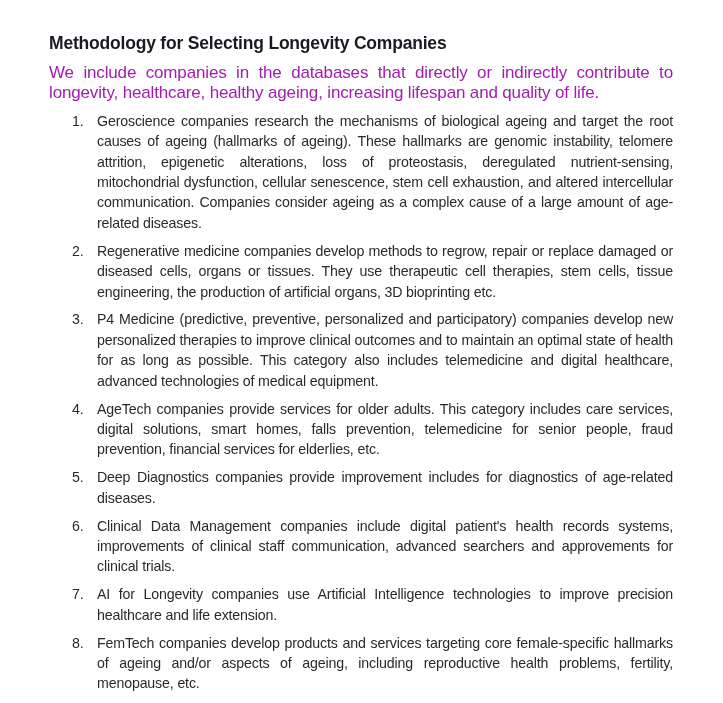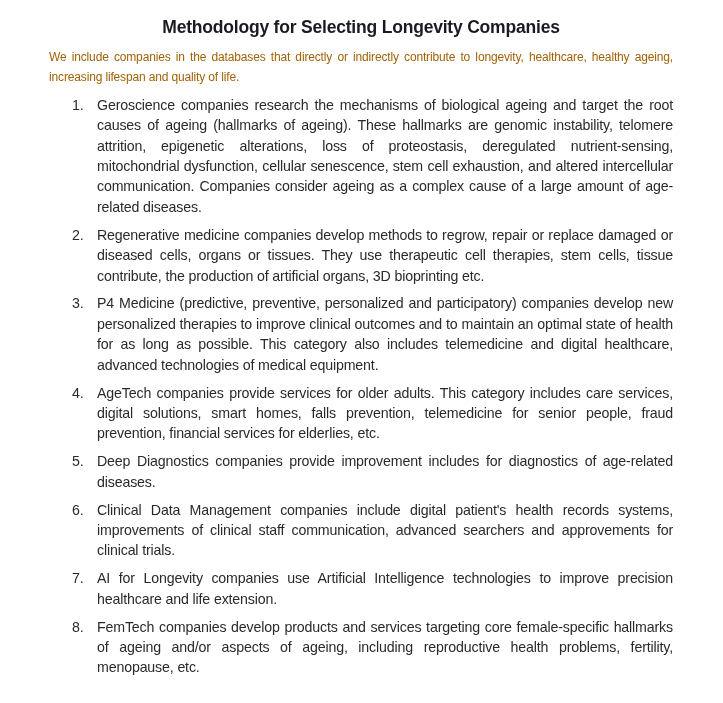--- a/index.html
+++ b/index.html
@@ -16,35 +16,35 @@
     }
     .page {
       position: relative;
       width: 723px;
       height: 703px;
       box-sizing: border-box;
       padding: 0 50px 0 49px;
     }
     .title {
       margin: 0;
-      padding-top: 16px;
-      text-align: center;
+      padding-top: 32px;
+      text-align: left;
       font-size: 17.5px;
       font-weight: bold;
       line-height: 22px;
       letter-spacing: -0.2px;
       color: #1a1a22;
     }
     .intro {
       margin: 9px 0 0 0;
-      font-size: 12px;
+      font-size: 17px;
       line-height: 20.4px;
       text-align: justify;
       letter-spacing: -0.15px;
-      color: #a16207;
+      color: #a21caf;
     }
     .list {
       list-style: none;
       margin: 7px 0 0 0;
       padding: 0;
     }
     .list-item {
       position: relative;
       padding-left: 48px;
       margin-bottom: 7.5px;
@@ -73,21 +73,21 @@
 
   <p class="intro">We include companies in the databases that directly or indirectly contribute to longevity, healthcare, healthy ageing, increasing lifespan and quality of life.</p>
 
   <ol class="list">
     <li class="list-item">
       <span class="list-num">1.</span>
       <span class="list-text">Geroscience companies research the mechanisms of biological ageing and target the root causes of ageing (hallmarks of ageing). These hallmarks are genomic instability, telomere attrition, epigenetic alterations, loss of proteostasis, deregulated nutrient-sensing, mitochondrial dysfunction, cellular senescence, stem cell exhaustion, and altered intercellular communication. Companies consider ageing as a complex cause of a large amount of age-related diseases.</span>
     </li>
     <li class="list-item">
       <span class="list-num">2.</span>
-      <span class="list-text">Regenerative medicine companies develop methods to regrow, repair or replace damaged or diseased cells, organs or tissues. They use therapeutic cell therapies, stem cells, tissue contribute, the production of artificial organs, 3D bioprinting etc.</span>
+      <span class="list-text">Regenerative medicine companies develop methods to regrow, repair or replace damaged or diseased cells, organs or tissues. They use therapeutic cell therapies, stem cells, tissue engineering, the production of artificial organs, 3D bioprinting etc.</span>
     </li>
     <li class="list-item">
       <span class="list-num">3.</span>
       <span class="list-text">P4 Medicine (predictive, preventive, personalized and participatory) companies develop new personalized therapies to improve clinical outcomes and to maintain an optimal state of health for as long as possible. This category also includes telemedicine and digital healthcare, advanced technologies of medical equipment.</span>
     </li>
     <li class="list-item">
       <span class="list-num">4.</span>
       <span class="list-text">AgeTech companies provide services for older adults. This category includes care services, digital solutions, smart homes, falls prevention, telemedicine for senior people, fraud prevention, financial services for elderlies, etc.</span>
     </li>
     <li class="list-item">

